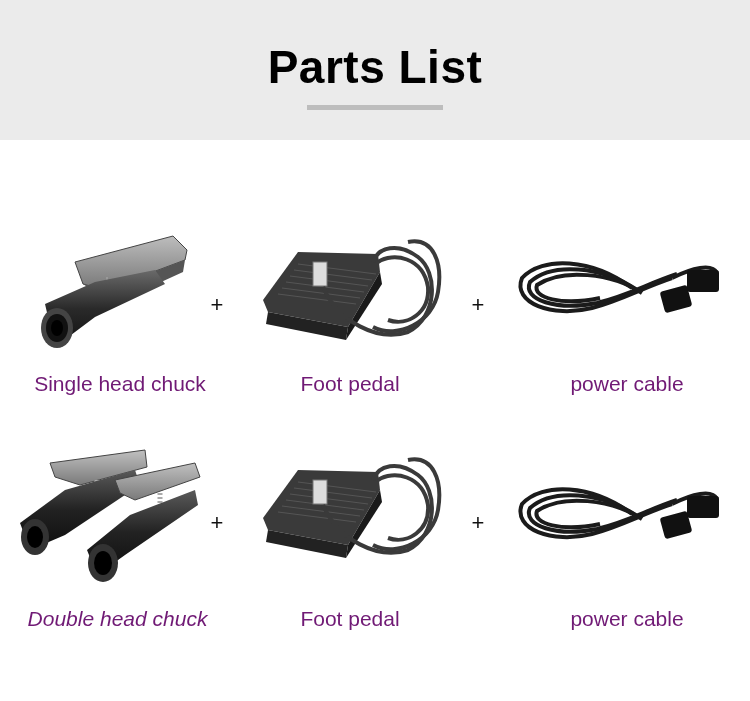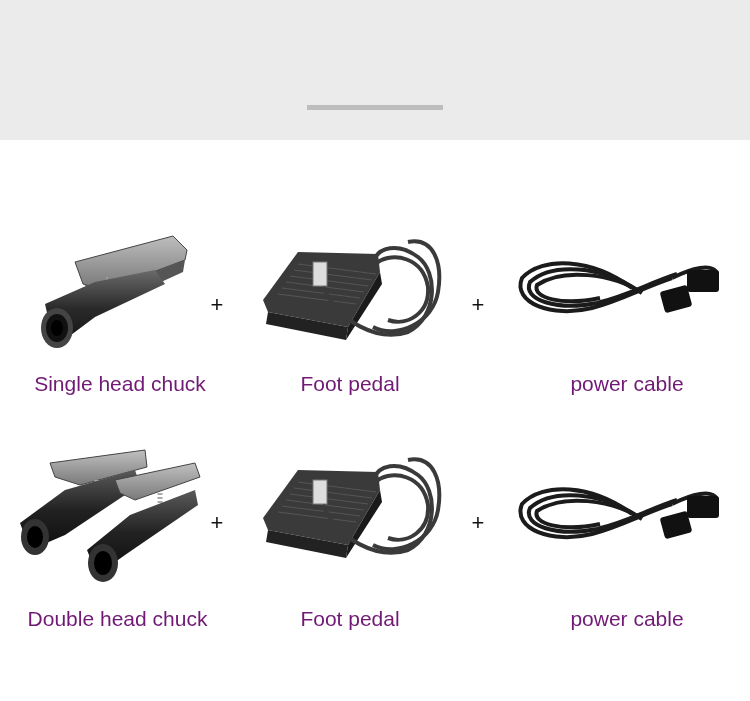--- a/index.html
+++ b/index.html
@@ -23,20 +23,21 @@
   }
   .plus {
     position: absolute; font-size: 22px; color: #111; width: 20px; text-align: center;
   }
   svg { display: block; }
 </style>
 </head>
 <body>
 
 <div class="header">
+  <div class="title">Parts List</div>
   <div class="underline"></div>
 </div>
 
 <div>
 
   <div class="item" style="left:35px; top:232px;">
     <svg width="160" height="125" viewBox="0 0 160 125">
       <defs>
         <linearGradient id="gBody" x1="0" y1="0" x2="0" y2="1">
           <stop offset="0" stop-color="#6a6a6a"></stop>
@@ -119,21 +120,21 @@
       <polygon points="5,78 50,45 120,25 125,40 50,90 15,105" fill="url(#gBody2)"></polygon>
       <ellipse cx="20" cy="92" rx="14" ry="18" fill="#333"></ellipse>
         <ellipse cx="20" cy="92" rx="8" ry="11" fill="#000"></ellipse>
       <polygon points="100,35 180,18 185,32 120,55 105,48" fill="url(#gLever2)" stroke="#444"></polygon>
       <path d="M145,48 v28" stroke="#aaa" stroke-width="5" stroke-dasharray="2,2"></path>
       <polygon points="72,105 115,70 180,45 183,60 110,110 82,130" fill="url(#gBody2)"></polygon>
       <ellipse cx="88" cy="118" rx="15" ry="19" fill="#333"></ellipse>
         <ellipse cx="88" cy="118" rx="9" ry="12" fill="#000"></ellipse>
     </svg>
   </div>
-  <div class="label" style="left:10px; top:607px; width:215px;">Double head chuck</div>
+  <div class="label" style="left:10px; top:607px; width:215px;font-style:italic;">Double head chuck</div>
   <div class="plus" style="left:207px; top:510px;">+</div>
 
   <div class="item" style="left:258px; top:450px;">
     <svg width="190" height="120" viewBox="0 0 190 120">
       <polygon points="5,68 40,20 120,22 122,40 90,95 10,80" fill="#3a3a3a"></polygon>
       <polygon points="10,80 90,95 88,108 8,92" fill="#222"></polygon>
       <polygon points="90,95 122,40 124,52 88,108" fill="#1a1a1a"></polygon>
       <g stroke="#555" stroke-width="1">
         <line x1="20" y1="62" x2="98" y2="72"></line>
           <line x1="24" y1="56" x2="102" y2="66"></line>

